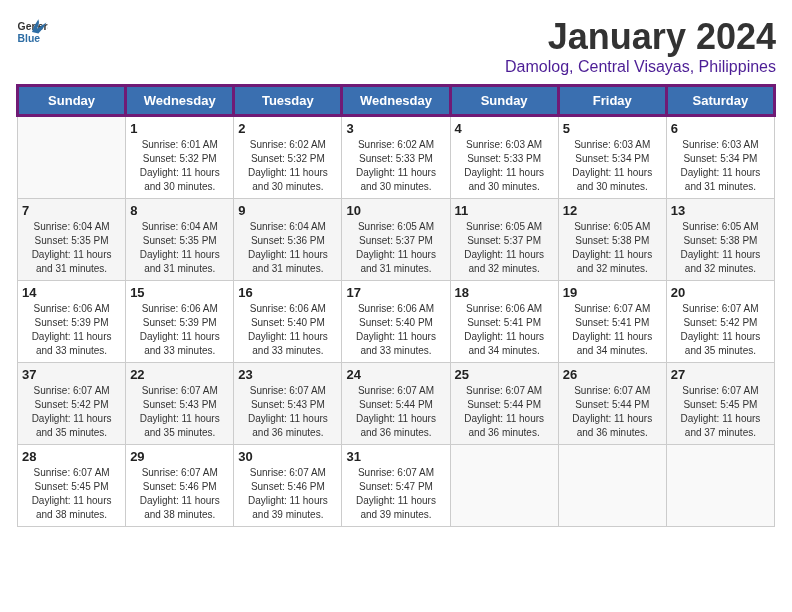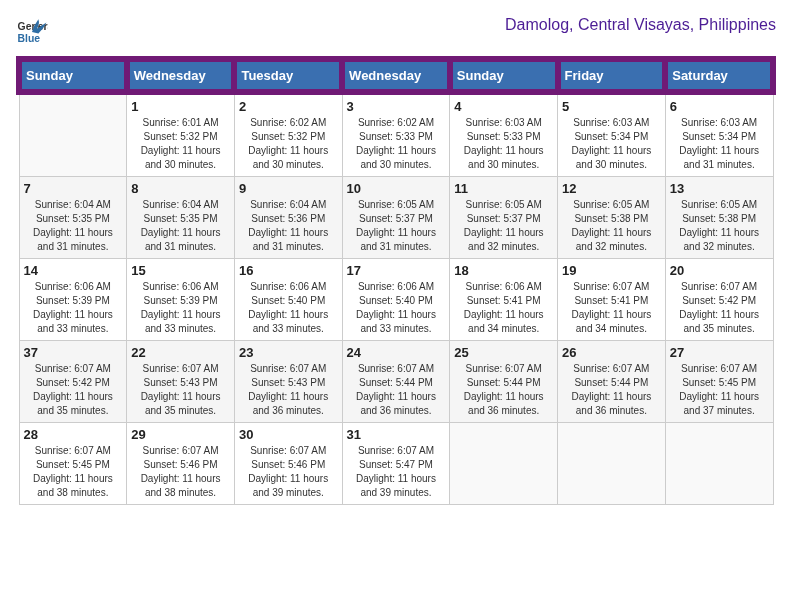--- a/index.html
+++ b/index.html
@@ -28,24 +28,24 @@
 
     table {
       width: 100%;
       border-collapse: collapse;
       font-size: 11px;
     }
     thead tr th {
       background-color: #3a6fb0;
       color: #fff;
       padding: 6px 4px;
-      text-align: left;
+      text-align: center;
       font-size: 13px;
       font-weight: bold;
-      border: 6px solid #701a75;
+      border: 3px solid #701a75;
     }
     tbody tr td {
       border: 1px solid #ccc;
       vertical-align: top;
       padding: 4px;
       height: 80px;
       width: 14.28%;
     }
     .day-number {
       font-size: 13px;
@@ -68,20 +68,21 @@
 
 <div class="header-area">
   <div class="logo">
     <svg class="logo-icon" viewBox="0 0 40 40" xmlns="http://www.w3.org/2000/svg">
       <text x="2" y="18" font-size="13" font-weight="bold" fill="#333">General</text>
       <path d="M28 22 Q35 15 38 8 Q32 12 26 16 Q30 10 28 4 Q22 12 20 20 Z" fill="#2e6da4"></path>
       <text x="2" y="32" font-size="13" font-weight="bold" fill="#2e6da4">Blue</text>
     </svg>
   </div>
   <div class="title-area">
+    <div class="month-title">January 2024</div>
     <div class="location-title">Damolog, Central Visayas, Philippines</div>
   </div>
 </div>
 
 <table>
   <thead>
     <tr>
     <th>Sunday</th>
         <th>Wednesday</th>
         <th>Tuesday</th>

